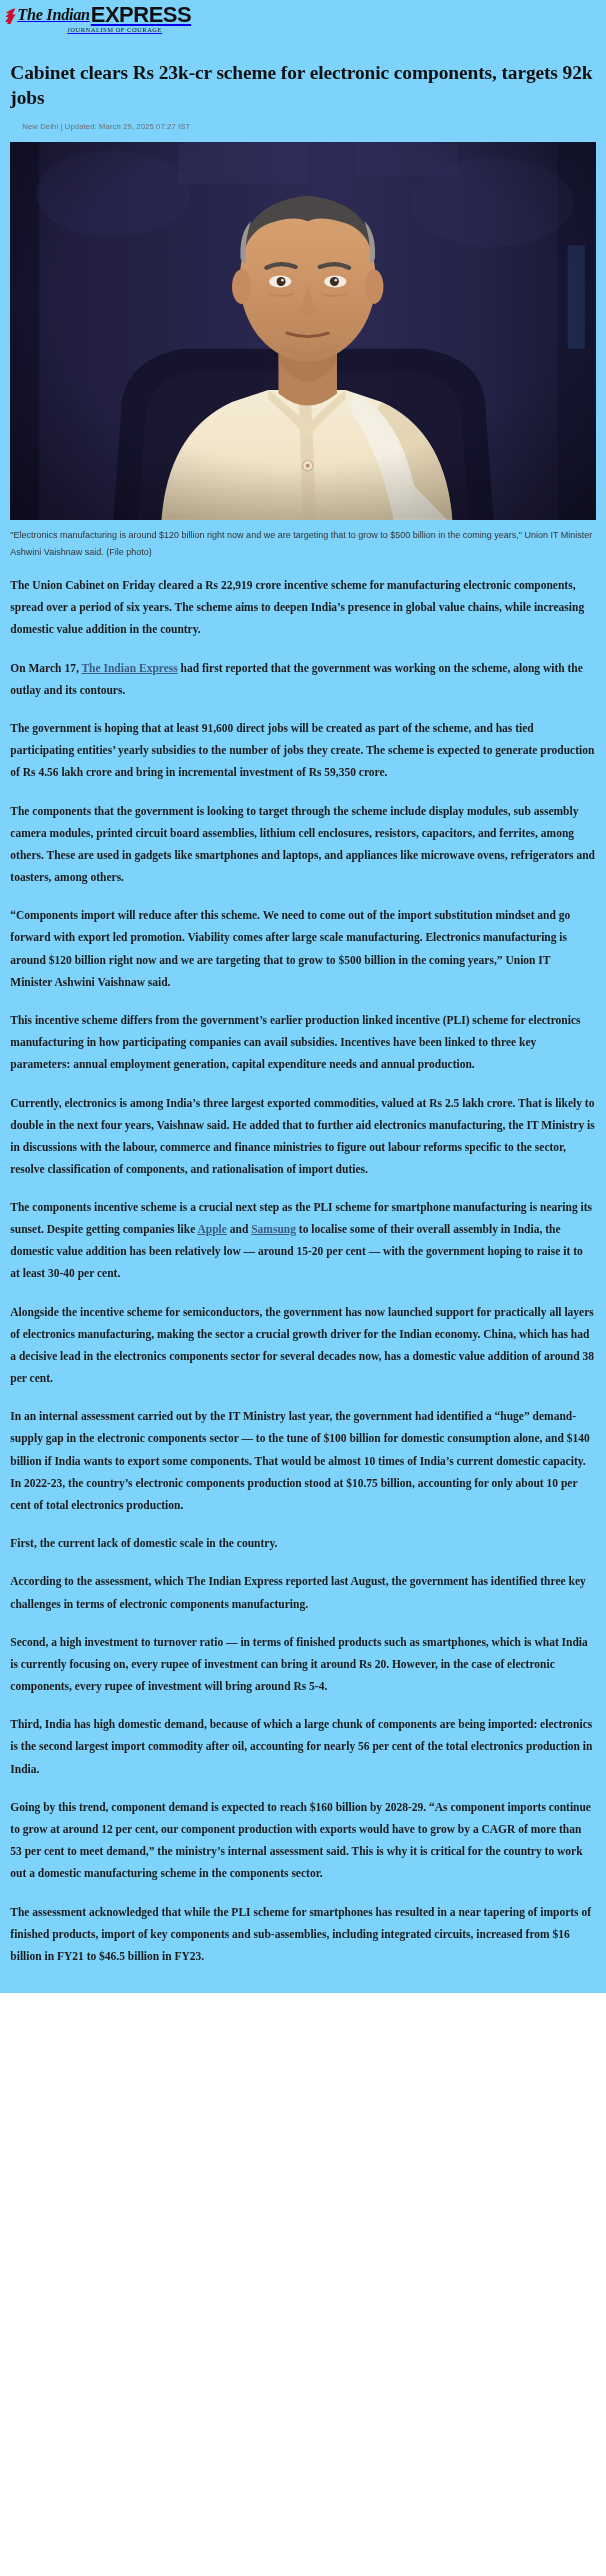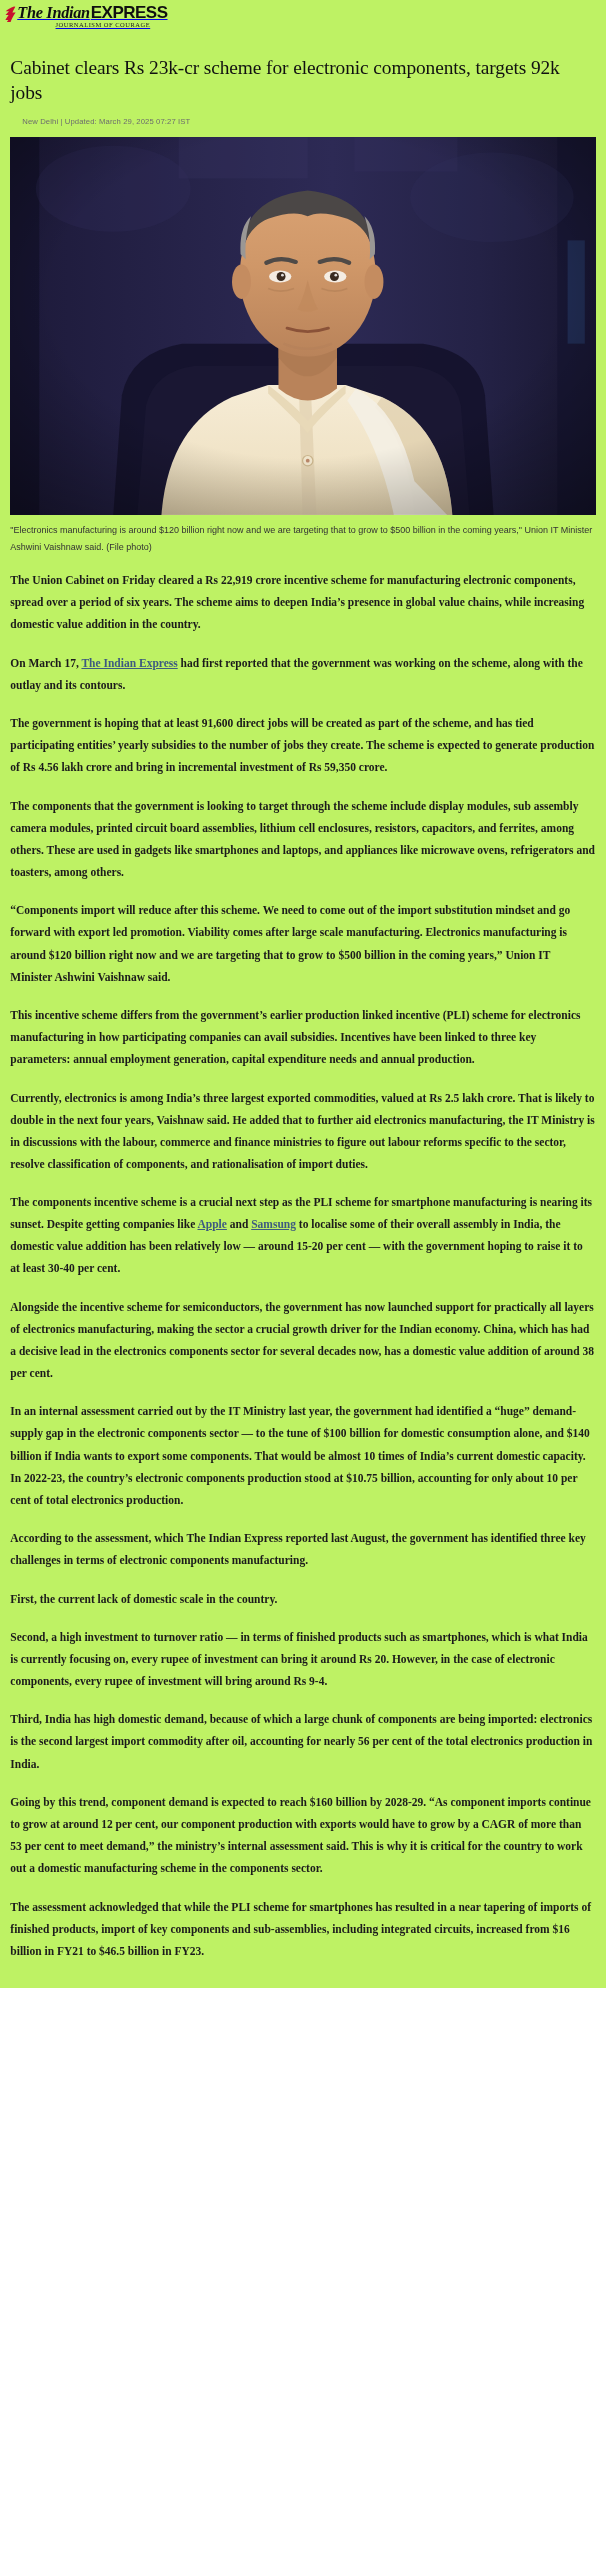--- a/index.html
+++ b/index.html
@@ -11,21 +11,21 @@
   }
   body {
     width: 607px;
     font-family: "Liberation Serif", "DejaVu Serif", serif;
     color: #1a1a1a;
     -webkit-font-smoothing: antialiased;
   }
   .page {
     width: 607px;
     padding: 0 0 10.3px 0;
-    background: #bef264;
+    background: #7dd3fc;
   }
 
   
   .masthead {
     padding: 4.3px 6.9px 5.2px 5.2px;
     display: flex;
     align-items: flex-start;
   }
   .logo-wrap {
     display: flex;
@@ -50,39 +50,39 @@
     font-family: "Liberation Serif", "DejaVu Serif", serif;
     font-style: italic;
     font-weight: bold;
     font-size: 16.3px;
     letter-spacing: -0.3px;
     color: #101010;
   }
   .logo-express {
     font-family: "Liberation Sans", "DejaVu Sans", sans-serif;
     font-weight: bold;
-    font-size: 17px;
+    font-size: 22px;
     letter-spacing: -0.5px;
     color: #101010;
     margin-left: 0.9px;
   }
   .logo-tagline {
     font-family: "Liberation Serif", "DejaVu Serif", serif;
     font-size: 6.5px;
     letter-spacing: 0.5px;
     color: #1a1a1a;
     margin-top: 0.9px;
     align-self: center;
     padding-left: 33px;
   }
 
   
   .headline {
     font-family: "Liberation Serif", "DejaVu Serif", serif;
-    font-weight: normal;
+    font-weight: bold;
     font-size: 19.4px;
     line-height: 1.28;
     color: #111111;
     margin: 22.4px 12px 0 10.3px;
     letter-spacing: -0.1px;
   }
   .byline {
     font-family: "Liberation Sans", "DejaVu Sans", sans-serif;
     font-size: 7.7px;
     color: #6d6d6d;
@@ -247,22 +247,22 @@
       <p>The Union Cabinet on Friday cleared a Rs 22,919 crore incentive scheme for manufacturing electronic components, spread over a period of six years. The scheme aims to deepen India’s presence in global value chains, while increasing domestic value addition in the country.</p>
       <p>On March 17, <a href="#">The Indian Express</a> had first reported that the government was working on the scheme, along with the outlay and its contours.</p>
       <p>The government is hoping that at least 91,600 direct jobs will be created as part of the scheme, and has tied participating entities’ yearly subsidies to the number of jobs they create. The scheme is expected to generate production of Rs 4.56 lakh crore and bring in incremental investment of Rs 59,350 crore.</p>
       <p>The components that the government is looking to target through the scheme include display modules, sub assembly camera modules, printed circuit board assemblies, lithium cell enclosures, resistors, capacitors, and ferrites, among others. These are used in gadgets like smartphones and laptops, and appliances like microwave ovens, refrigerators and toasters, among others.</p>
       <p>“Components import will reduce after this scheme. We need to come out of the import substitution mindset and go forward with export led promotion. Viability comes after large scale manufacturing. Electronics manufacturing is around $120 billion right now and we are targeting that to grow to $500 billion in the coming years,” Union IT Minister Ashwini Vaishnaw said.</p>
       <p>This incentive scheme differs from the government’s earlier production linked incentive (PLI) scheme for electronics manufacturing in how participating companies can avail subsidies. Incentives have been linked to three key parameters: annual employment generation, capital expenditure needs and annual production.</p>
       <p>Currently, electronics is among India’s three largest exported commodities, valued at Rs 2.5 lakh crore. That is likely to double in the next four years, Vaishnaw said. He added that to further aid electronics manufacturing, the IT Ministry is in discussions with the labour, commerce and finance ministries to figure out labour reforms specific to the sector, resolve classification of components, and rationalisation of import duties.</p>
       <p>The components incentive scheme is a crucial next step as the PLI scheme for smartphone manufacturing is nearing its sunset. Despite getting companies like <a href="#">Apple</a> and <a href="#">Samsung</a> to localise some of their overall assembly in India, the domestic value addition has been relatively low — around 15-20 per cent — with the government hoping to raise it to at least 30-40 per cent.</p>
       <p>Alongside the incentive scheme for semiconductors, the government has now launched support for practically all layers of electronics manufacturing, making the sector a crucial growth driver for the Indian economy. China, which has had a decisive lead in the electronics components sector for several decades now, has a domestic value addition of around 38 per cent.</p>
       <p>In an internal assessment carried out by the IT Ministry last year, the government had identified a “huge” demand-supply gap in the electronic components sector — to the tune of $100 billion for domestic consumption alone, and $140 billion if India wants to export some components. That would be almost 10 times of India’s current domestic capacity. In 2022-23, the country’s electronic components production stood at $10.75 billion, accounting for only about 10 per cent of total electronics production.</p>
+      <p>First, the current lack of domestic scale in the country.</p>
       <p>According to the assessment, which The Indian Express reported last August, the government has identified three key challenges in terms of electronic components manufacturing.</p>
-      <p>First, the current lack of domestic scale in the country.</p>
-      <p>Second, a high investment to turnover ratio — in terms of finished products such as smartphones, which is what India is currently focusing on, every rupee of investment can bring it around Rs 20. However, in the case of electronic components, every rupee of investment will bring around Rs 9-4.</p>
+      <p>Second, a high investment to turnover ratio — in terms of finished products such as smartphones, which is what India is currently focusing on, every rupee of investment can bring it around Rs 20. However, in the case of electronic components, every rupee of investment will bring around Rs 5-4.</p>
       <p>Third, India has high domestic demand, because of which a large chunk of components are being imported: electronics is the second largest import commodity after oil, accounting for nearly 56 per cent of the total electronics production in India.</p>
       <p>Going by this trend, component demand is expected to reach $160 billion by 2028-29. “As component imports continue to grow at around 12 per cent, our component production with exports would have to grow by a CAGR of more than 53 per cent to meet demand,” the ministry’s internal assessment said. This is why it is critical for the country to work out a domestic manufacturing scheme in the components sector.</p>
       <p>The assessment acknowledged that while the PLI scheme for smartphones has resulted in a near tapering of imports of finished products, import of key components and sub-assemblies, including integrated circuits, increased from $16 billion in FY21 to $46.5 billion in FY23.</p>
     </div>
 
 </div>
 
 
 </body></html>

